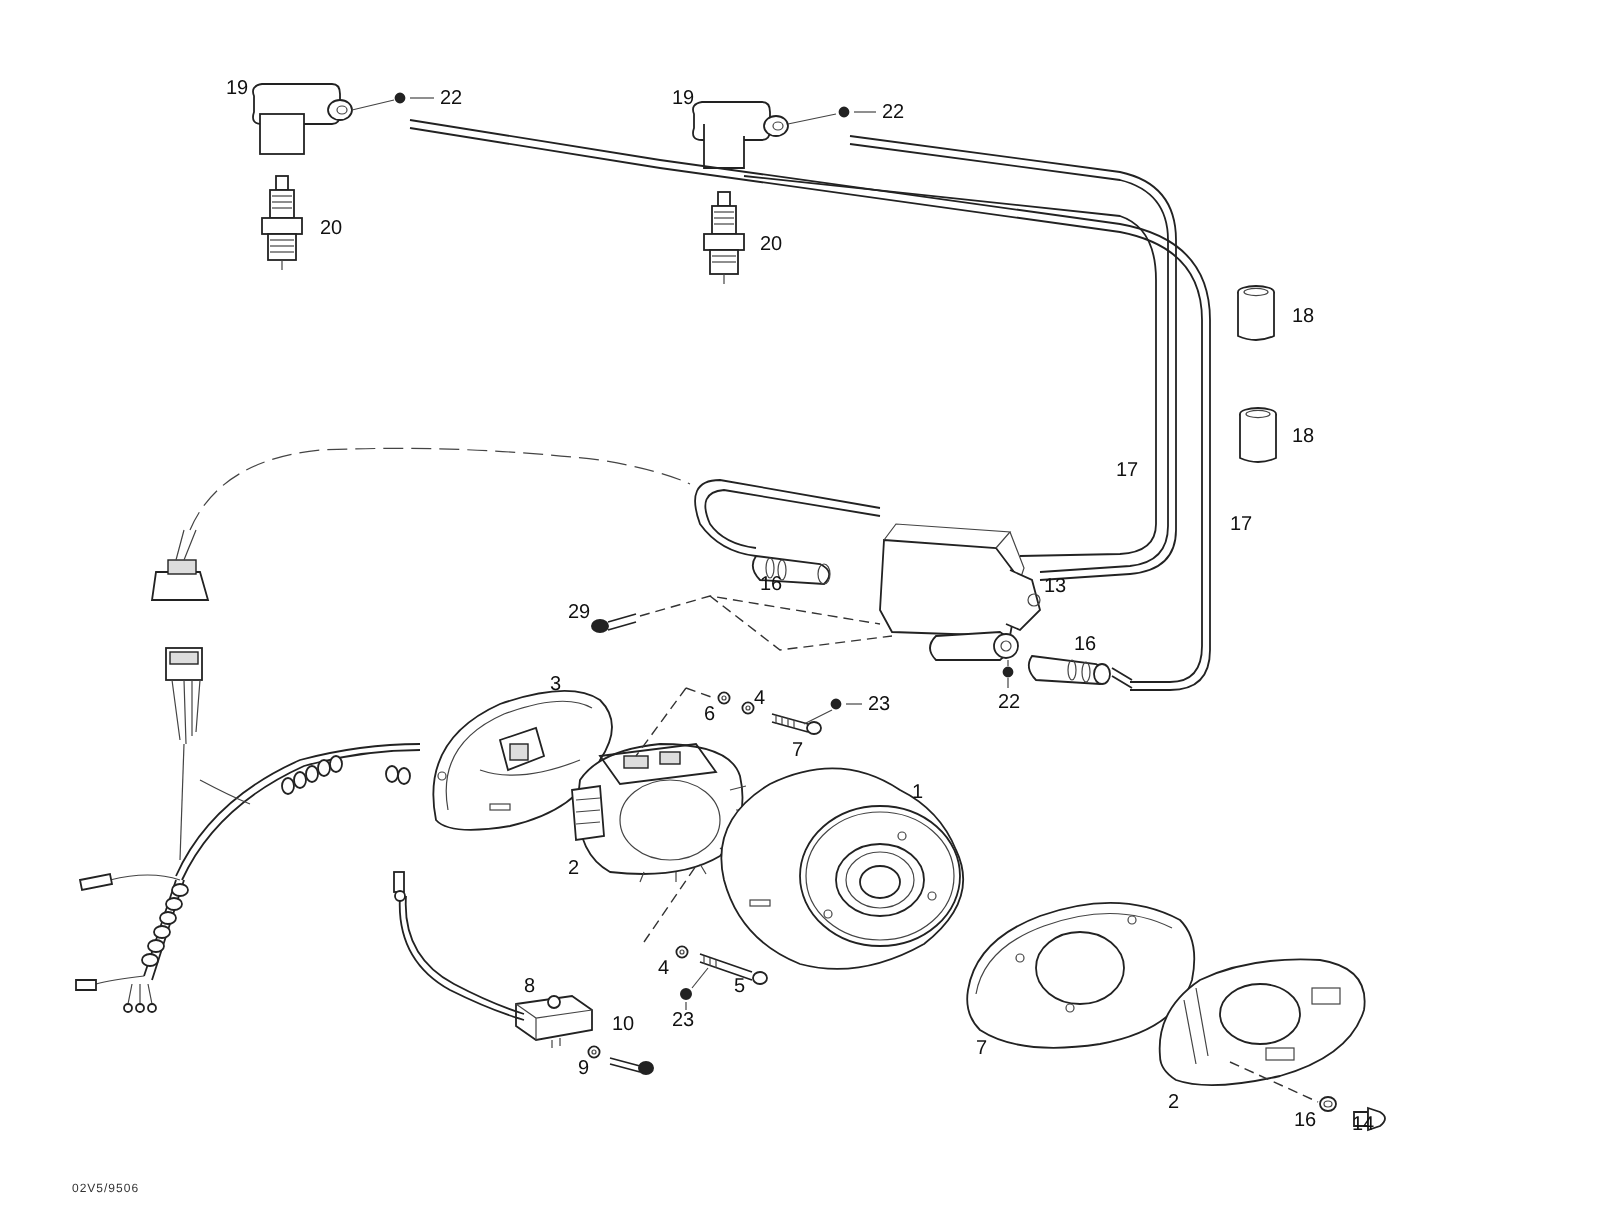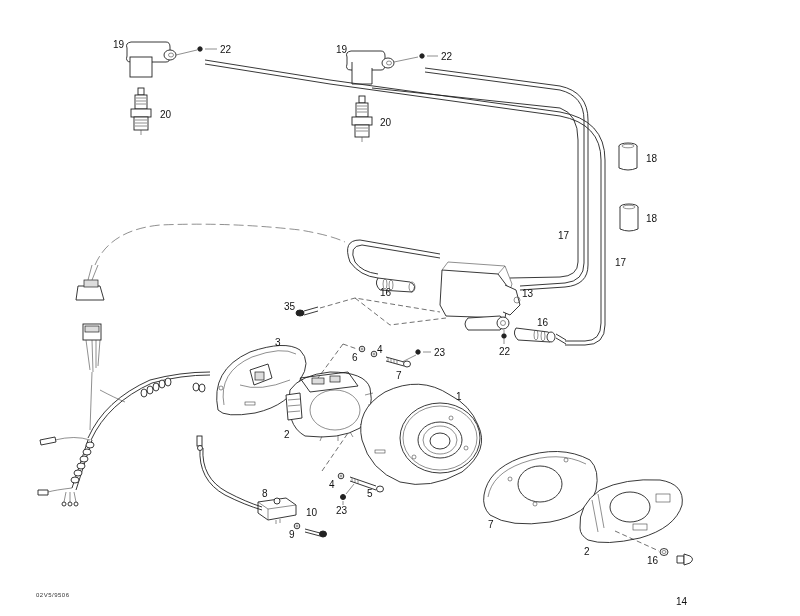--- a/index.html
+++ b/index.html
@@ -296,35 +296,35 @@
 <span class="lbl" style="left:160px;top:110px">20</span>
 <span class="lbl" style="left:336px;top:45px">19</span>
 <span class="lbl" style="left:441px;top:52px">22</span>
 <span class="lbl" style="left:380px;top:118px">20</span>
 <span class="lbl" style="left:646px;top:154px">18</span>
 <span class="lbl" style="left:646px;top:214px">18</span>
 <span class="lbl" style="left:558px;top:231px">17</span>
 <span class="lbl" style="left:615px;top:258px">17</span>
 <span class="lbl" style="left:380px;top:288px">16</span>
 <span class="lbl" style="left:522px;top:289px">13</span>
-<span class="lbl" style="left:284px;top:302px">35</span>
+<span class="lbl" style="left:284px;top:302px">29</span>
 <span class="lbl" style="left:537px;top:318px">16</span>
 <span class="lbl" style="left:275px;top:338px">3</span>
 <span class="lbl" style="left:352px;top:353px">6</span>
 <span class="lbl" style="left:377px;top:345px">4</span>
 <span class="lbl" style="left:434px;top:348px">23</span>
 <span class="lbl" style="left:499px;top:347px">22</span>
 <span class="lbl" style="left:396px;top:371px">7</span>
 <span class="lbl" style="left:456px;top:392px">1</span>
 <span class="lbl" style="left:284px;top:430px">2</span>
 <span class="lbl" style="left:329px;top:480px">4</span>
 <span class="lbl" style="left:367px;top:489px">5</span>
 <span class="lbl" style="left:336px;top:506px">23</span>
 <span class="lbl" style="left:262px;top:489px">8</span>
 <span class="lbl" style="left:289px;top:530px">9</span>
 <span class="lbl" style="left:306px;top:508px">10</span>
 <span class="lbl" style="left:488px;top:520px">7</span>
 <span class="lbl" style="left:584px;top:547px">2</span>
 <span class="lbl" style="left:647px;top:556px">16</span>
-<span class="lbl" style="left:676px;top:597px">14</span>
+<span class="lbl" style="left:676px;top:558px">14</span>
 
 <span class="code" style="left:36px;top:592px">02V5/9506</span>
 </div>
 
 </body></html>

